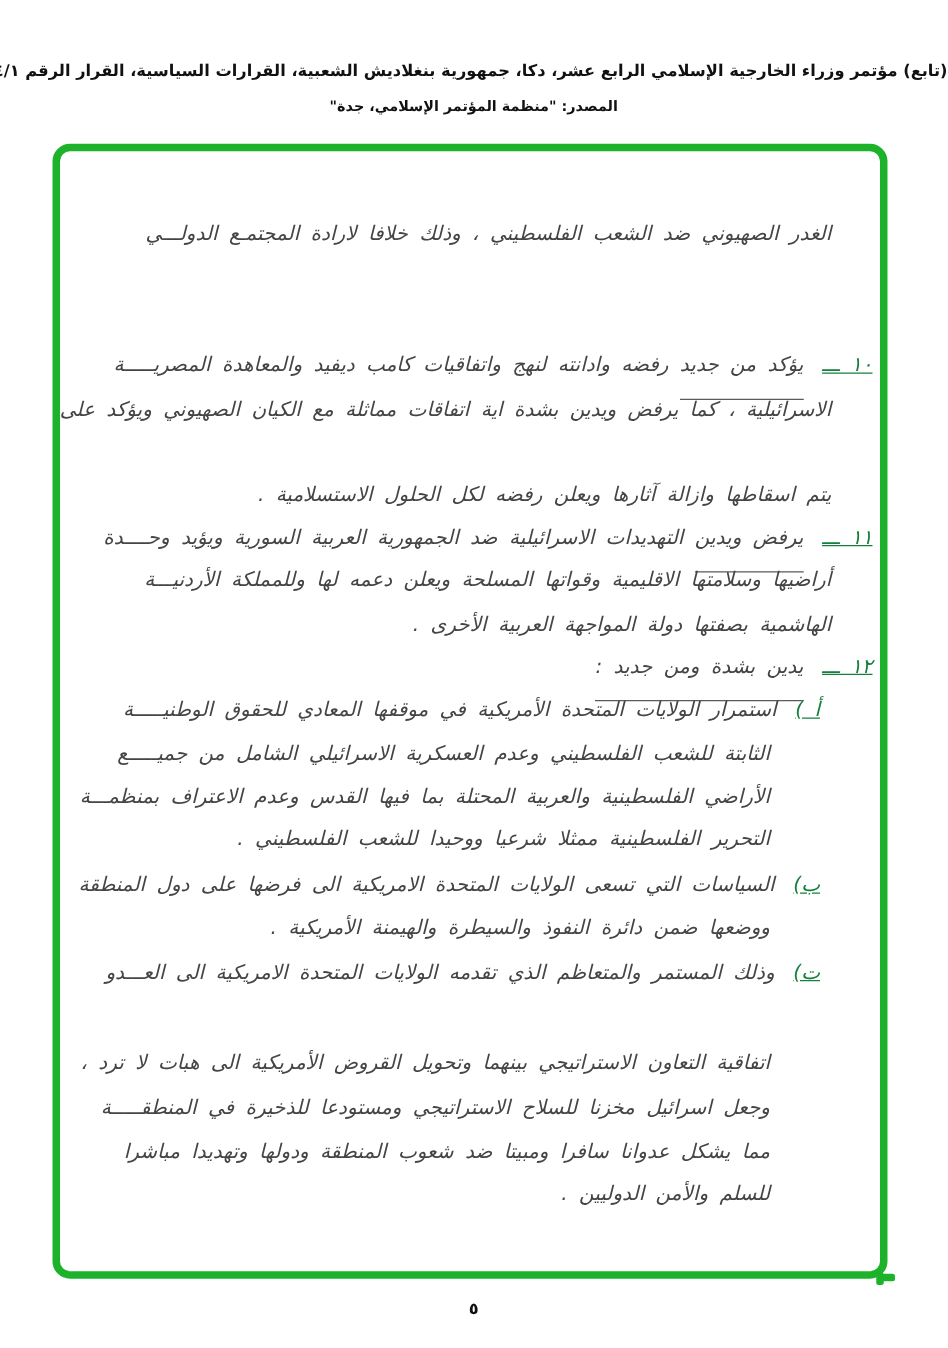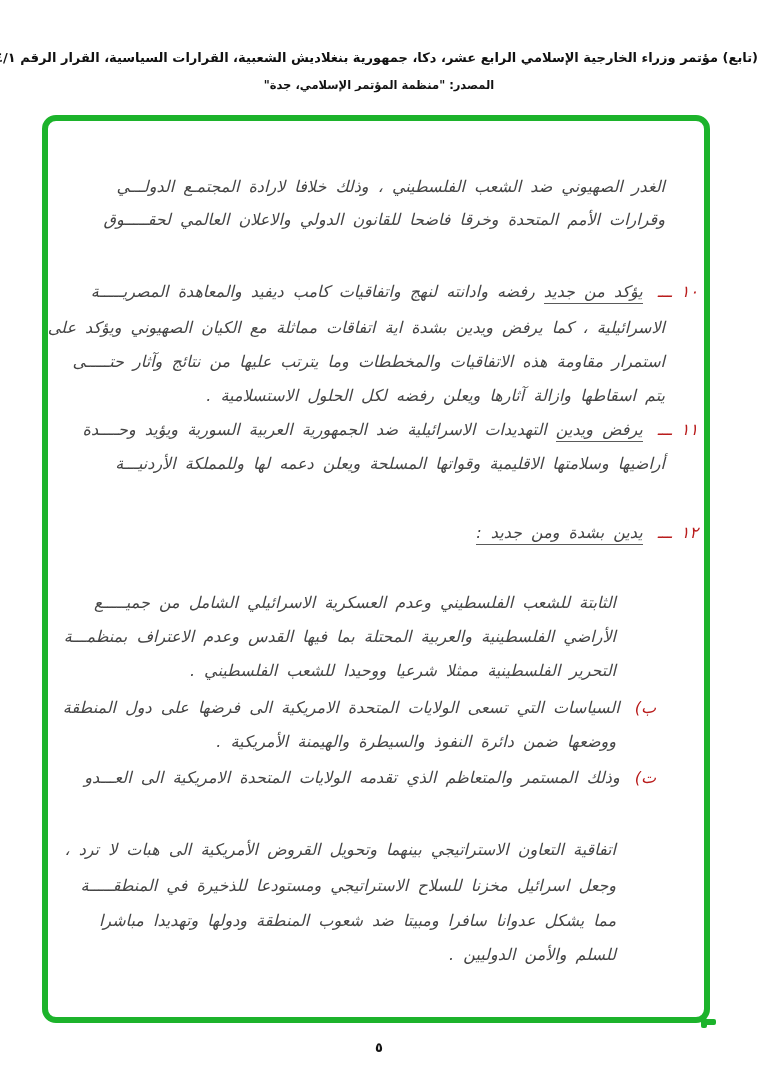--- a/index.html
+++ b/index.html
@@ -22,48 +22,48 @@
   }
   .frame-tail-h{position:absolute;left:703px;top:1019px;width:13px;height:6px;background:#1cb32b;border-radius:2px;}
   .frame-tail-v{position:absolute;left:701px;top:1018px;width:6px;height:10px;background:#1cb32b;border-radius:2px;}
   
   .scan{position:absolute;left:13px;top:0;width:758px;height:1078px;pointer-events:none;}
   .ln{
     position:absolute;direction:rtl;white-space:nowrap;
     font-size:16px;font-style:italic;color:#454545;
     word-spacing:4px;line-height:26px;
   }
-  .ln .mk{display:inline-block;margin-left:15px;color:#b91c1c;}
-  .ln .ul{border-bottom:1.4px solid #5a5a5a;padding-bottom:2px;}
+  .ln .mk{display:inline-block;margin-left:15px;color:#15803d;text-decoration:underline;}
+  .ln .ul{border-bottom:1.4px solid #5a5a5a;padding-bottom:18px;}
   
   .pgnum{
     position:absolute;left:0;top:1040px;width:758px;text-align:center;
     font-size:13px;font-weight:bold;color:#111;
   }
 </style>
 </head>
 <body>
 
 <div class="hdr hdr-1">(تابع) مؤتمر وزراء الخارجية الإسلامي الرابع عشر، دكا، جمهورية بنغلاديش الشعبية، القرارات السياسية، القرار الرقم ١٤/١- س</div>
 <div class="hdr hdr-2">المصدر:  "منظمة المؤتمر الإسلامي، جدة"</div>
 
 <div class="frame"></div>
 <div class="frame-tail-h"></div>
 <div class="frame-tail-v"></div>
 
 <div class="scan">
   <div class="ln" style="top:174px;right:106px"><span>الغدر الصهيوني ضد الشعب الفلسطيني ، وذلك خلافا لارادة المجتمـع الدولـــي</span></div>
-  <div class="ln" style="top:207px;right:106px"><span>وقرارات الأمم المتحدة وخرقا فاضحا للقانون الدولي والاعلان العالمي لحقـــــوق</span></div>
   <div class="ln" style="top:279px;right:73px"><span class="mk">١٠ ـــ</span><span class="ul">يؤكد من جديد</span><span> رفضه وادانته لنهج واتفاقيات كامب ديفيد والمعاهدة المصريـــــة</span></div>
   <div class="ln" style="top:315px;right:106px"><span>الاسرائيلية ، كما يرفض ويدين بشدة اية اتفاقات مماثلة مع الكيان الصهيوني ويؤكد على</span></div>
-  <div class="ln" style="top:349px;right:106px"><span>استمرار مقاومة هذه الاتفاقيات والمخططات وما يترتب عليها من نتائج وآثار حتـــــى</span></div>
   <div class="ln" style="top:383px;right:106px"><span>يتم اسقاطها وازالة آثارها ويعلن رفضه لكل الحلول الاستسلامية .</span></div>
   <div class="ln" style="top:417px;right:73px"><span class="mk">١١ ـــ</span><span class="ul">يرفض ويدين</span><span> التهديدات الاسرائيلية ضد الجمهورية العربية السورية ويؤيد وحــــدة</span></div>
   <div class="ln" style="top:451px;right:106px"><span>أراضيها وسلامتها الاقليمية وقواتها المسلحة ويعلن دعمه لها وللمملكة الأردنيـــة</span></div>
+  <div class="ln" style="top:487px;right:106px"><span>الهاشمية بصفتها دولة المواجهة العربية الأخرى .</span></div>
   <div class="ln" style="top:520px;right:73px"><span class="mk">١٢ ـــ</span><span class="ul">يدين بشدة ومن جديد :</span><span></span></div>
+  <div class="ln" style="top:555px;right:115px"><span class="mk">أ )</span><span>استمرار الولايات المتحدة الأمريكية في موقفها المعادي للحقوق الوطنيـــــة</span></div>
   <div class="ln" style="top:590px;right:155px"><span>الثابتة للشعب الفلسطيني وعدم العسكرية الاسرائيلي الشامل من جميـــــع</span></div>
   <div class="ln" style="top:624px;right:155px"><span>الأراضي الفلسطينية والعربية المحتلة بما فيها القدس وعدم الاعتراف بمنظمـــة</span></div>
   <div class="ln" style="top:658px;right:155px"><span>التحرير الفلسطينية ممثلا شرعيا ووحيدا للشعب الفلسطيني .</span></div>
   <div class="ln" style="top:695px;right:115px"><span class="mk">ب)</span><span>السياسات التي تسعى الولايات المتحدة الامريكية الى فرضها على دول المنطقة</span></div>
   <div class="ln" style="top:729px;right:155px"><span>ووضعها ضمن دائرة النفوذ والسيطرة والهيمنة الأمريكية .</span></div>
   <div class="ln" style="top:765px;right:115px"><span class="mk">ت)</span><span>وذلك المستمر والمتعاظم الذي تقدمه الولايات المتحدة الامريكية الى العـــدو</span></div>
   <div class="ln" style="top:837px;right:155px"><span>اتفاقية التعاون الاستراتيجي بينهما وتحويل القروض الأمريكية الى هبات لا ترد ،</span></div>
   <div class="ln" style="top:873px;right:155px"><span>وجعل اسرائيل مخزنا للسلاح الاستراتيجي ومستودعا للذخيرة في المنطقـــــة</span></div>
   <div class="ln" style="top:908px;right:155px"><span>مما يشكل عدوانا سافرا ومبيتا ضد شعوب المنطقة ودولها وتهديدا مباشرا</span></div>
   <div class="ln" style="top:942px;right:155px"><span>للسلم والأمن الدوليين .</span></div>

